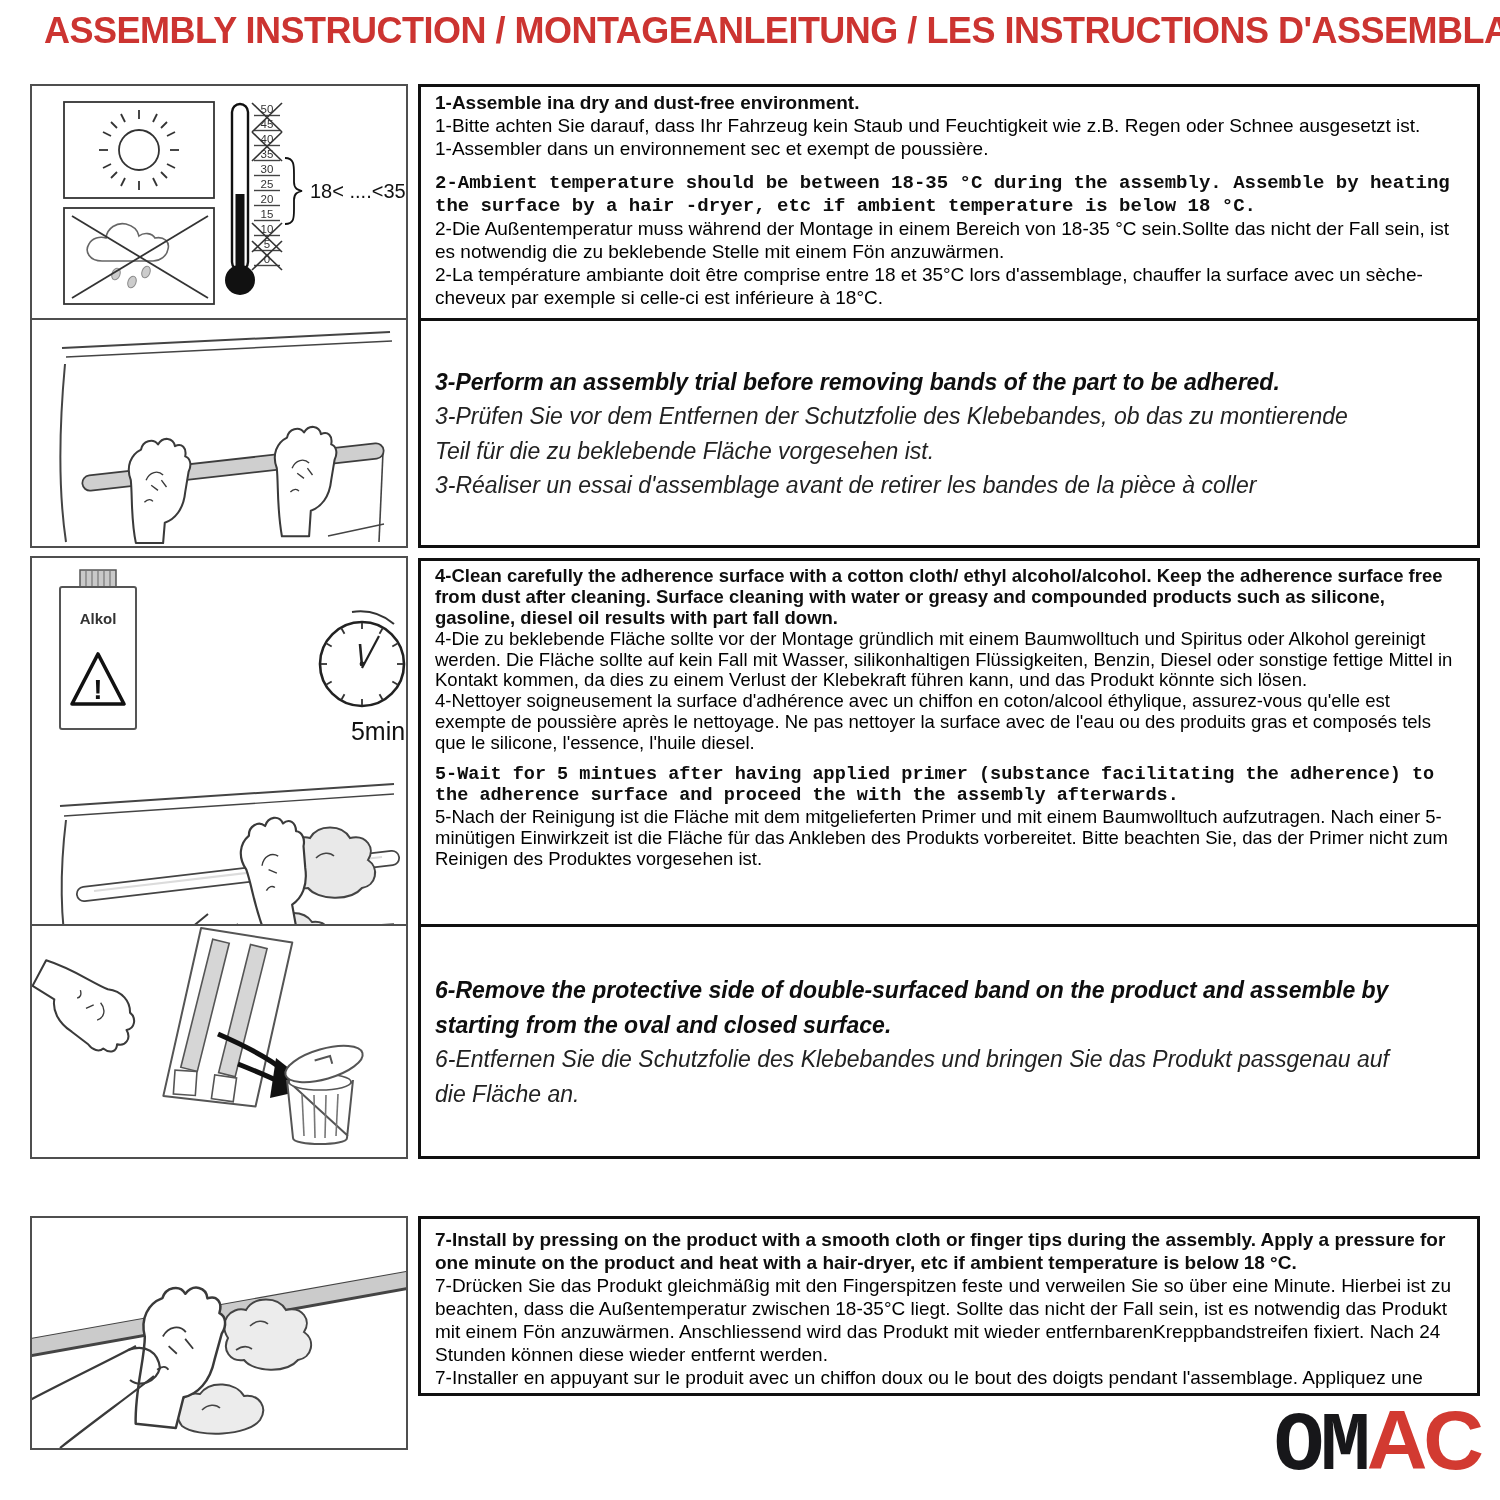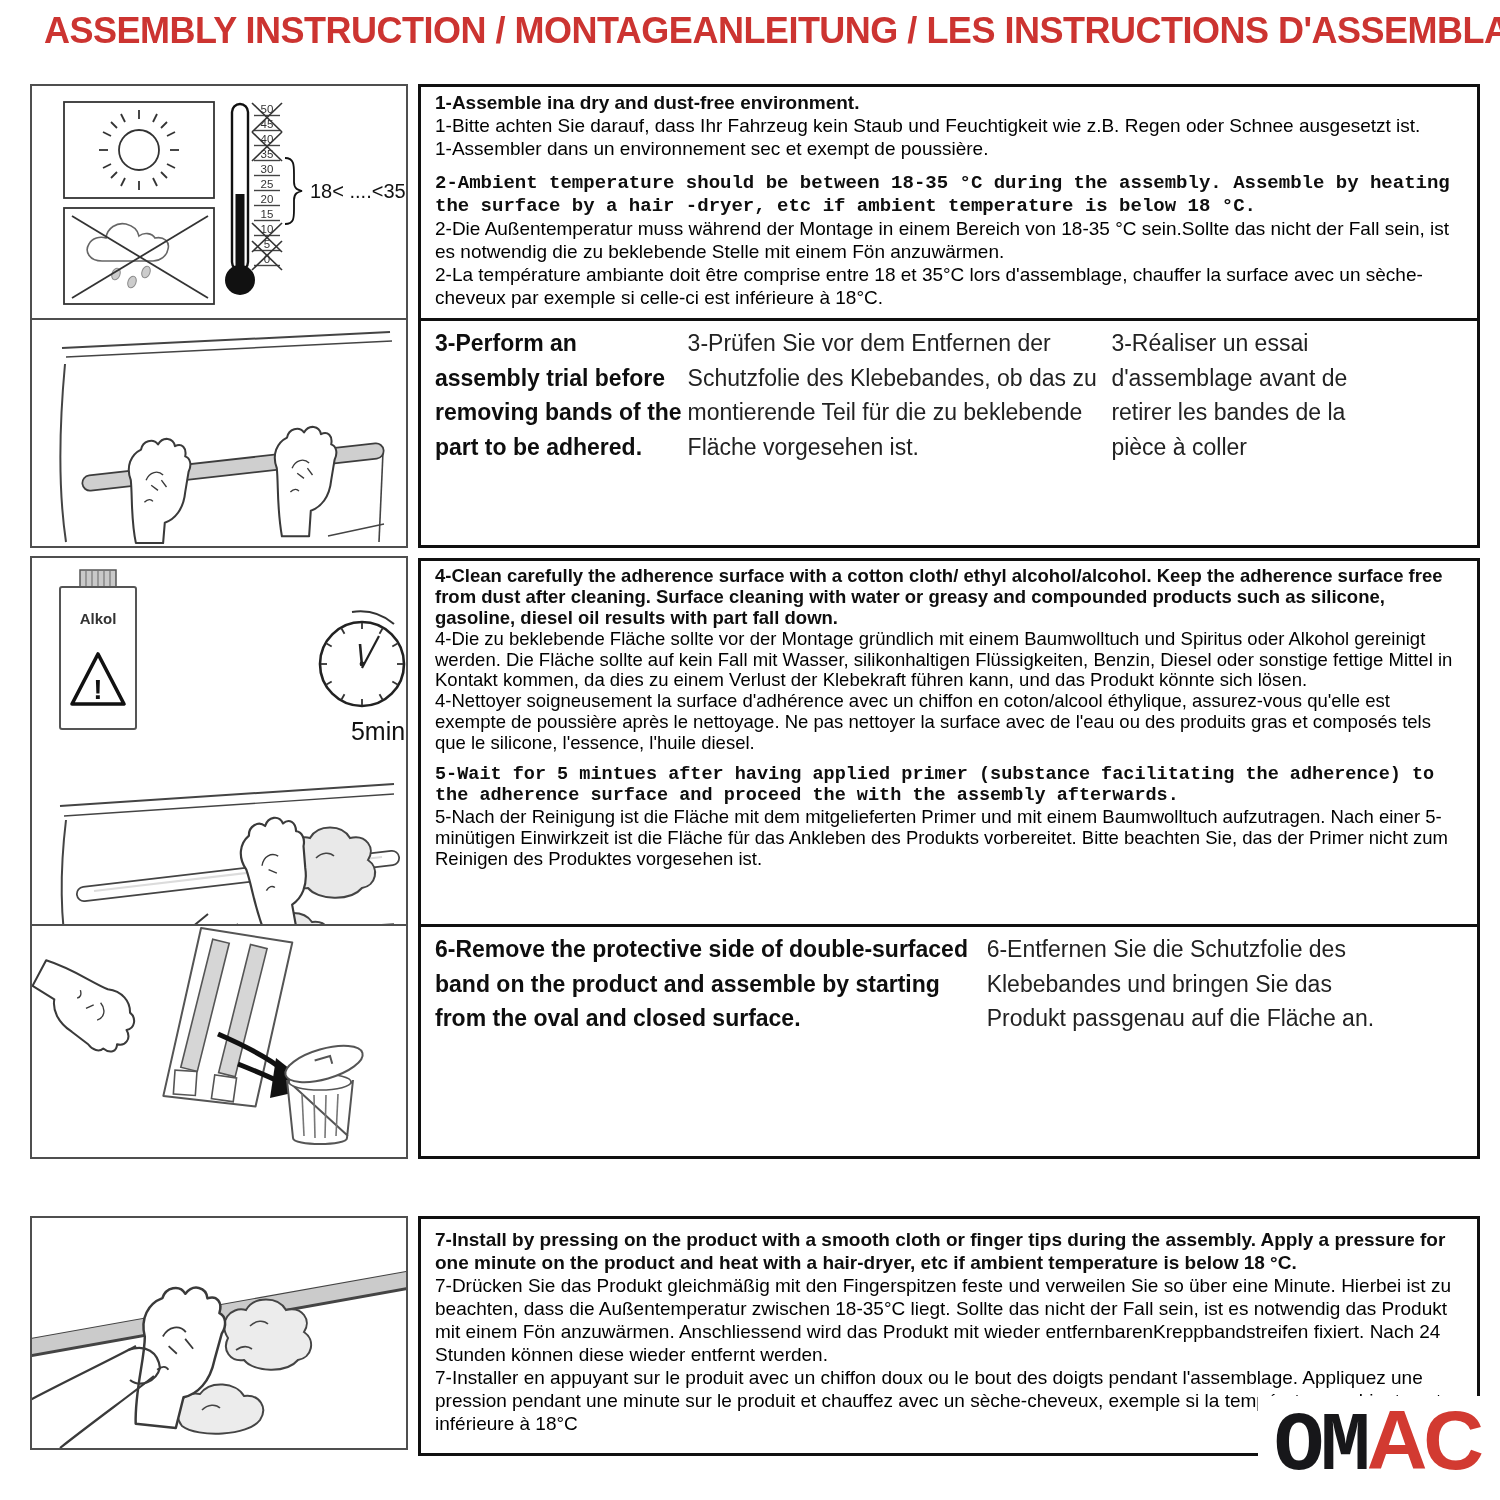--- a/index.html
+++ b/index.html
@@ -18,21 +18,21 @@
   }
   .text-box{
     position:absolute;left:418px;width:1062px;box-sizing:border-box;
     border:3px solid #101010;background:#fff;overflow:hidden;
     padding:5px 12px 4px 14px;
   }
   .txt p{margin:0;font-size:19px;line-height:1.21;color:#000000;}
   .row-s3 .txt p{line-height:1.13;font-size:18.5px;}
   .txt p.b{font-weight:bold;color:#0e0e0e;}
   .txt p.gap{margin-top:11px;font-family:Liberation Mono, monospace;}
-  .text-box.big{display:flex;flex-direction:row;justify-content:center;padding-right:120px;}
+  .text-box.big{display:flex;flex-direction:column;justify-content:center;padding-right:120px;font-style:italic;}
   .big p{margin:0;font-size:23px;line-height:1.5;color:#222;}
   .big p.b{font-weight:bold;color:#0e0e0e;}
   svg{display:block;}
   svg text{font-family:"Liberation Sans", sans-serif;}
   .logo{
     position:absolute;right:18px;top:1396px;background:#ffffff;
     padding:2px 2px 6px 16px;font-weight:bold;font-size:84px;line-height:1;
     letter-spacing:-4px;white-space:nowrap;z-index:5;
   }
   .logo .blk{color:#17171a;font-family:Liberation Mono, monospace;}
@@ -300,21 +300,21 @@
         <path d="M8,52 C2,36 8,22 20,16 C22,6 34,2 40,10 C46,0 58,2 60,12 C68,8 74,14 72,24 C78,26 80,34 76,42 L72,66 C70,86 60,98 48,102 L44,130 L8,130 C4,100 10,72 8,52 Z" fill="#fff" stroke="#3a3a3a" stroke-width="2.2" stroke-linejoin="round"></path>
         <path d="M24,50 C28,40 38,38 44,44 M30,58 L38,64 M44,50 L52,58 M22,80 C26,76 30,76 32,79" fill="none" stroke="#3a3a3a" stroke-width="1.6"></path>
       </g>
       <g stroke="#3a3a3a" stroke-width="2.2" fill="none">
         <path d="M-2,182 C40,160 78,142 104,128"></path>
         <path d="M28,230 C66,200 100,176 122,158"></path>
         <path d="M96,132 C114,126 126,134 128,150 C124,164 108,170 98,162"></path>
       </g>
     </svg>
   </div>
-  <div class="text-box txt" style="top:0;height:240px;padding-top:10px;">
+  <div class="text-box txt" style="top:0;height:180px;padding-top:10px;">
     <p class="b">7-Install by pressing on the product with a smooth cloth or finger tips during the assembly. Apply a pressure for one minute on the product and heat with a hair-dryer, etc if ambient temperature is below 18 °C.</p>
     <p>7-Drücken Sie das Produkt gleichmäßig mit den Fingerspitzen feste und verweilen Sie so über eine Minute. Hierbei ist zu beachten, dass die Außentemperatur zwischen 18-35°C liegt. Sollte das nicht der Fall sein, ist es notwendig das Produkt mit einem Fön anzuwärmen. Anschliessend wird das Produkt mit wieder entfernbarenKreppbandstreifen fixiert. Nach 24 Stunden können diese wieder entfernt werden.</p>
     <p>7-Installer en appuyant sur le produit avec un chiffon doux ou le bout des doigts pendant l'assemblage. Appliquez une pression pendant une minute sur le produit et chauffez avec un sèche-cheveux, exemple si la température ambiante est inférieure à 18°C</p>
   </div>
 </div>
 
 <div class="logo">
   <span class="blk">OM</span><span class="red">AC</span>
 </div>
 

